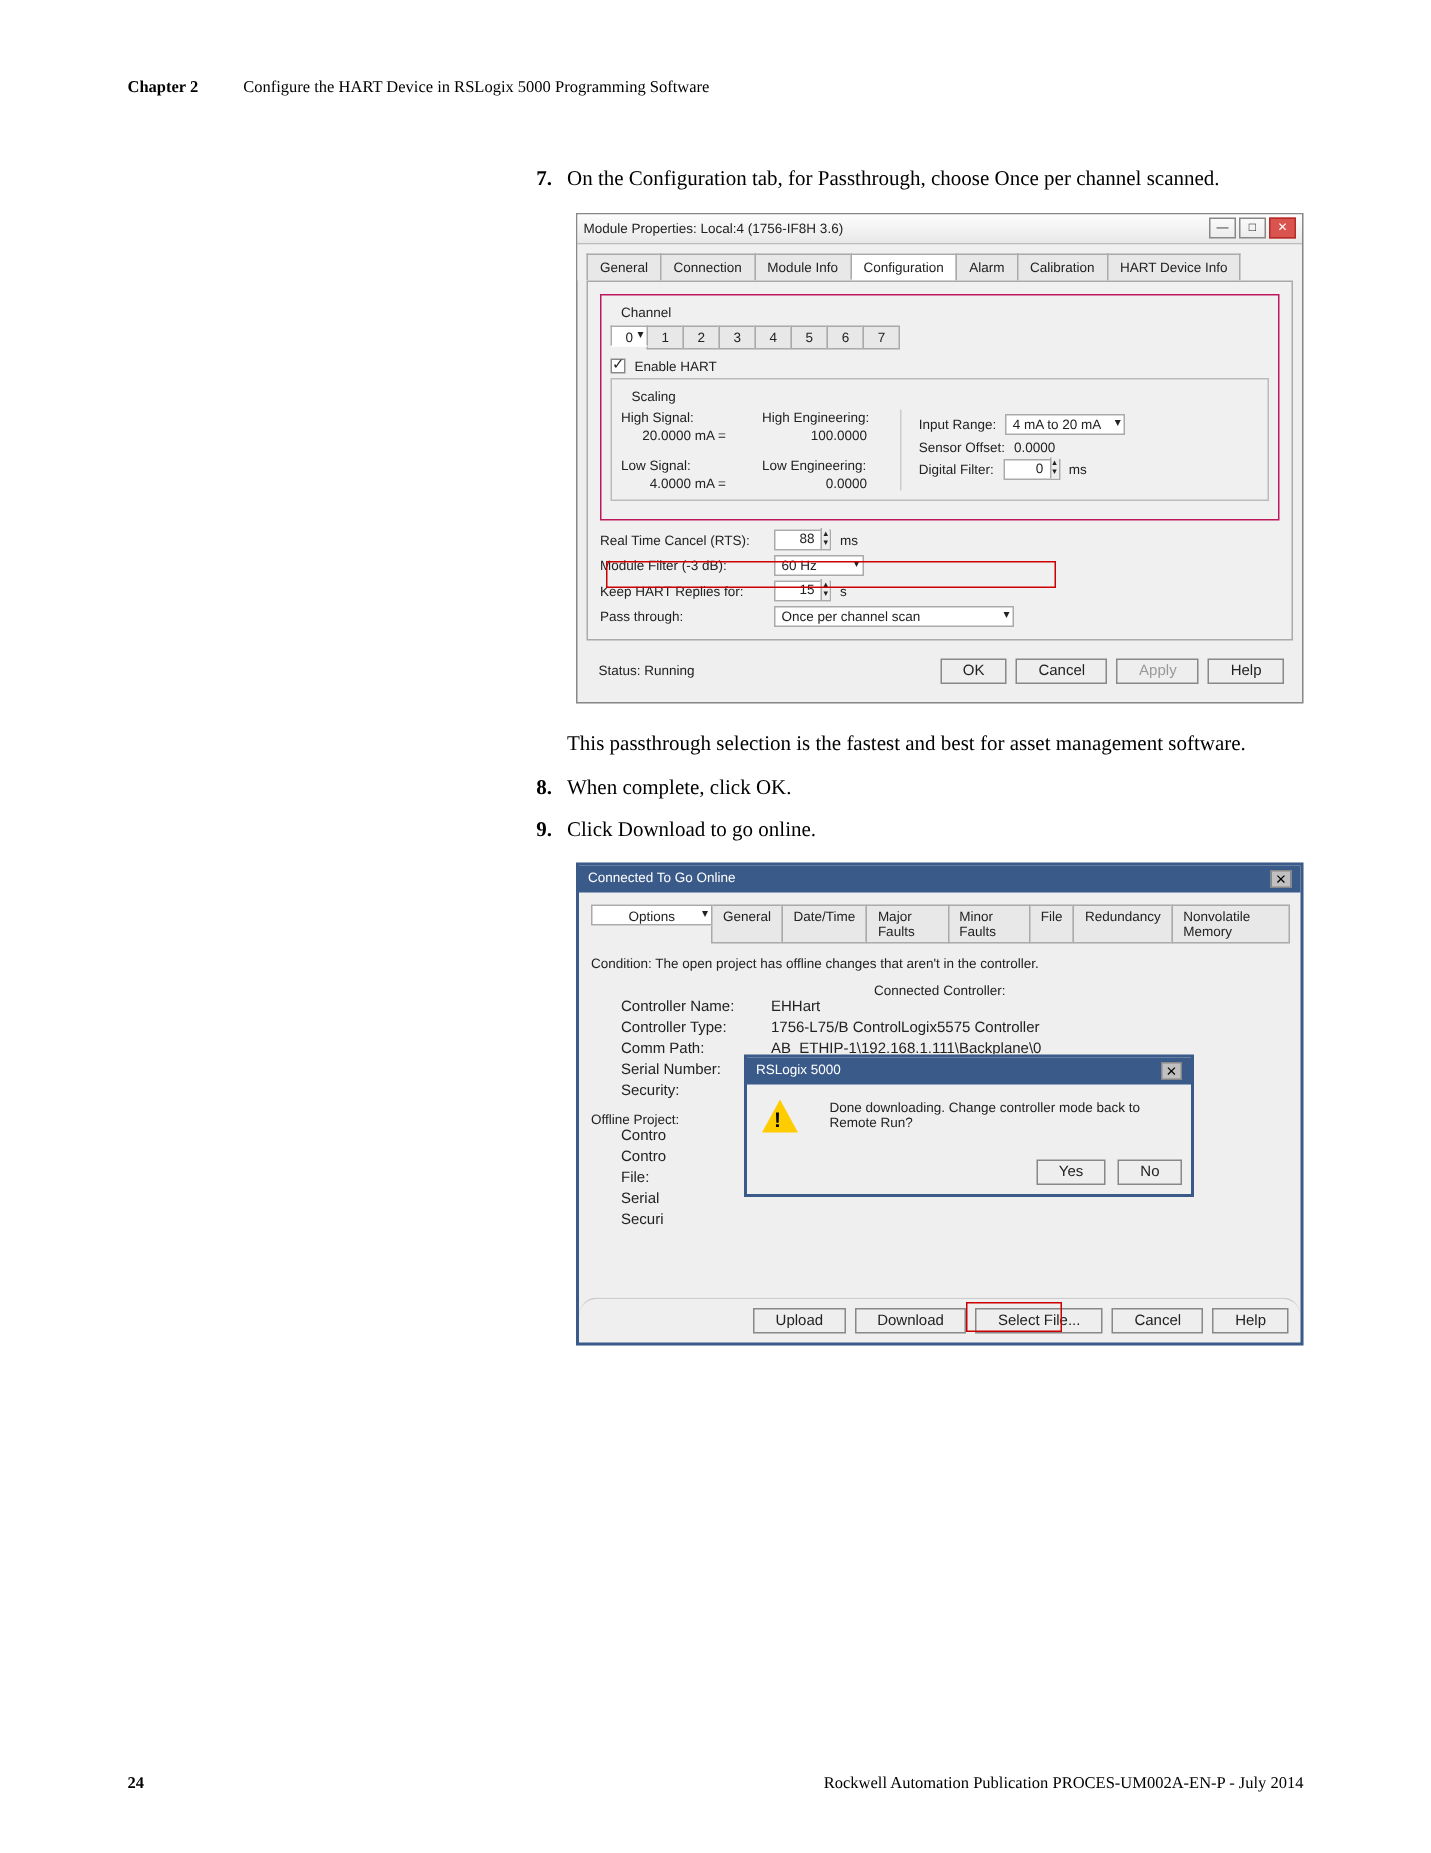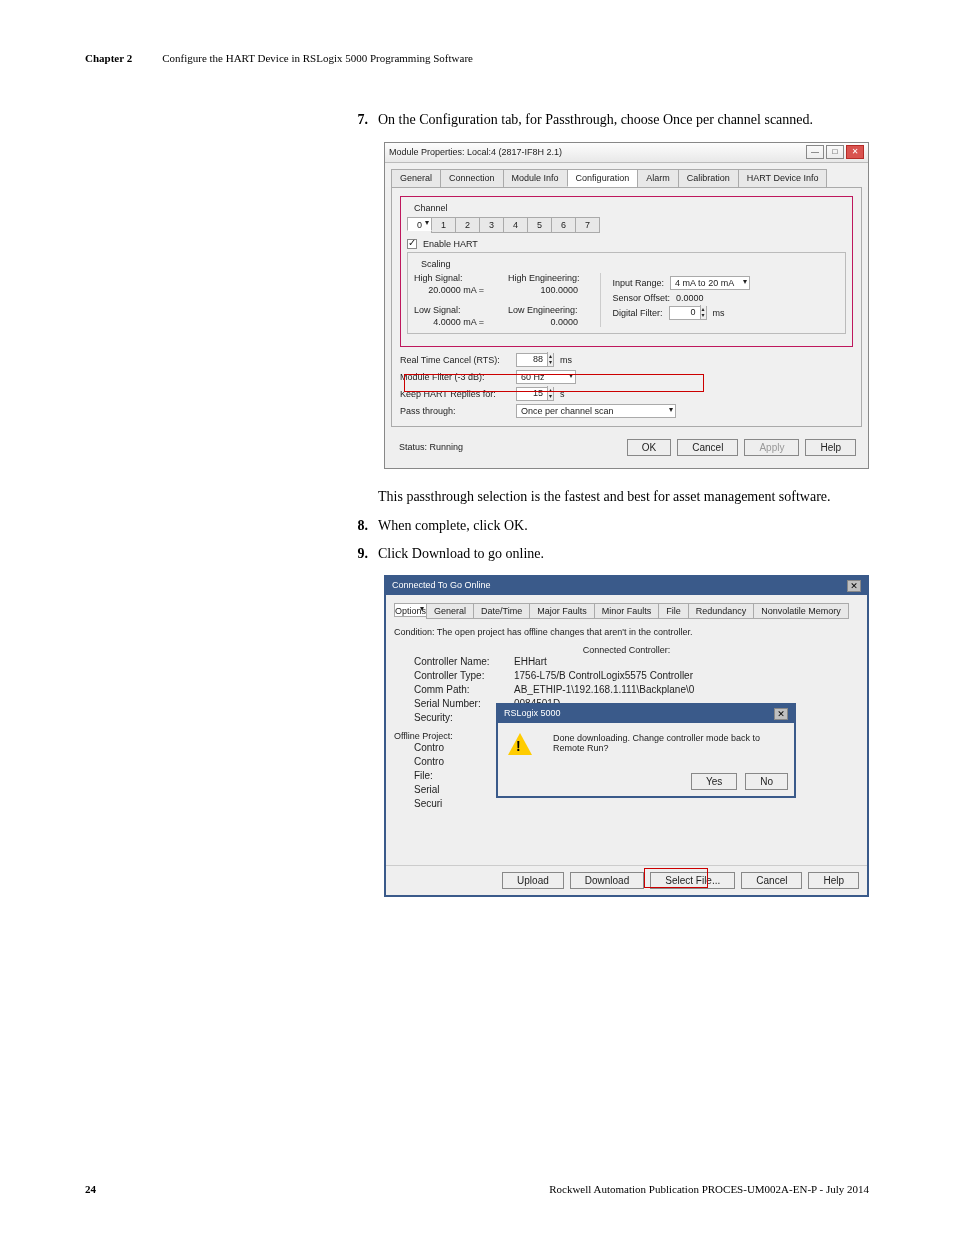--- a/index.html
+++ b/index.html
@@ -75,21 +75,21 @@
 <div class="line"></div>
 
 <div class="content">
   <div class="step">
     <span class="num">7.</span>
     <span>On the Configuration tab, for Passthrough, choose Once per channel scanned.</span>
   </div>
 
   <div class="fig">
     <div class="titlebar">
-      <span>Module Properties: Local:4 (2817-IF8H 2.1)</span>
+      <span>Module Properties: Local:4 (1756-IF8H 3.6)</span>
       <span class="wbtns"><span>—</span><span>□</span><span class="cls">✕</span></span>
     </div>
     <div class="tabs">
       <span class="tab">General</span>
       <span class="tab">Connection</span>
       <span class="tab">Module Info</span>
       <span class="tab active">Configuration</span>
       <span class="tab">Alarm</span>
       <span class="tab">Calibration</span>
       <span class="tab">HART Device Info</span>
@@ -189,21 +189,21 @@
   </div>
 
   <div class="fig2">
     <div class="dlg">
       <div class="dlgtitle">
         <span>Connected To Go Online</span>
         <span class="x">✕</span>
       </div>
       <div class="dlgbody">
         <div class="tabs2">
-          <span class="sel" style="min-width:auto; padding:2px 0;">Options</span>
+          <span class="sel" style="min-width:auto; padding:2px 24px;">Options</span>
           <span>General</span>
           <span>Date/Time</span>
           <span>Major Faults</span>
           <span>Minor Faults</span>
           <span>File</span>
           <span>Redundancy</span>
           <span>Nonvolatile Memory</span>
         </div>
         <div style="margin:8px 0; font-size:9px;">Condition:  The open project has offline changes that aren't in the controller.</div>
         <div style="font-size:9px; margin-top:3px;text-align:center;">Connected Controller:</div>
@@ -231,21 +231,21 @@
           <div class="body">
             <span class="warn"></span>
             <span>Done downloading.  Change controller mode back to Remote Run?</span>
           </div>
           <div class="msgbtns">
             <span class="btn">Yes</span>
             <span class="btn">No</span>
           </div>
         </div>
 
-        <div class="dlgbtns" style="position:absolute; bottom:0; left:0; right:0;">
+        <div class="dlgbtns" style="position:absolute; bottom:0; left:0; right:0;border-radius:12px;">
           <span class="btn">Upload</span>
           <span class="btn">Download</span>
           <span class="btn">Select File...</span>
           <span class="btn">Cancel</span>
           <span class="btn">Help</span>
         </div>
         <div class="hl2"></div>
       </div>
     </div>
   </div>

